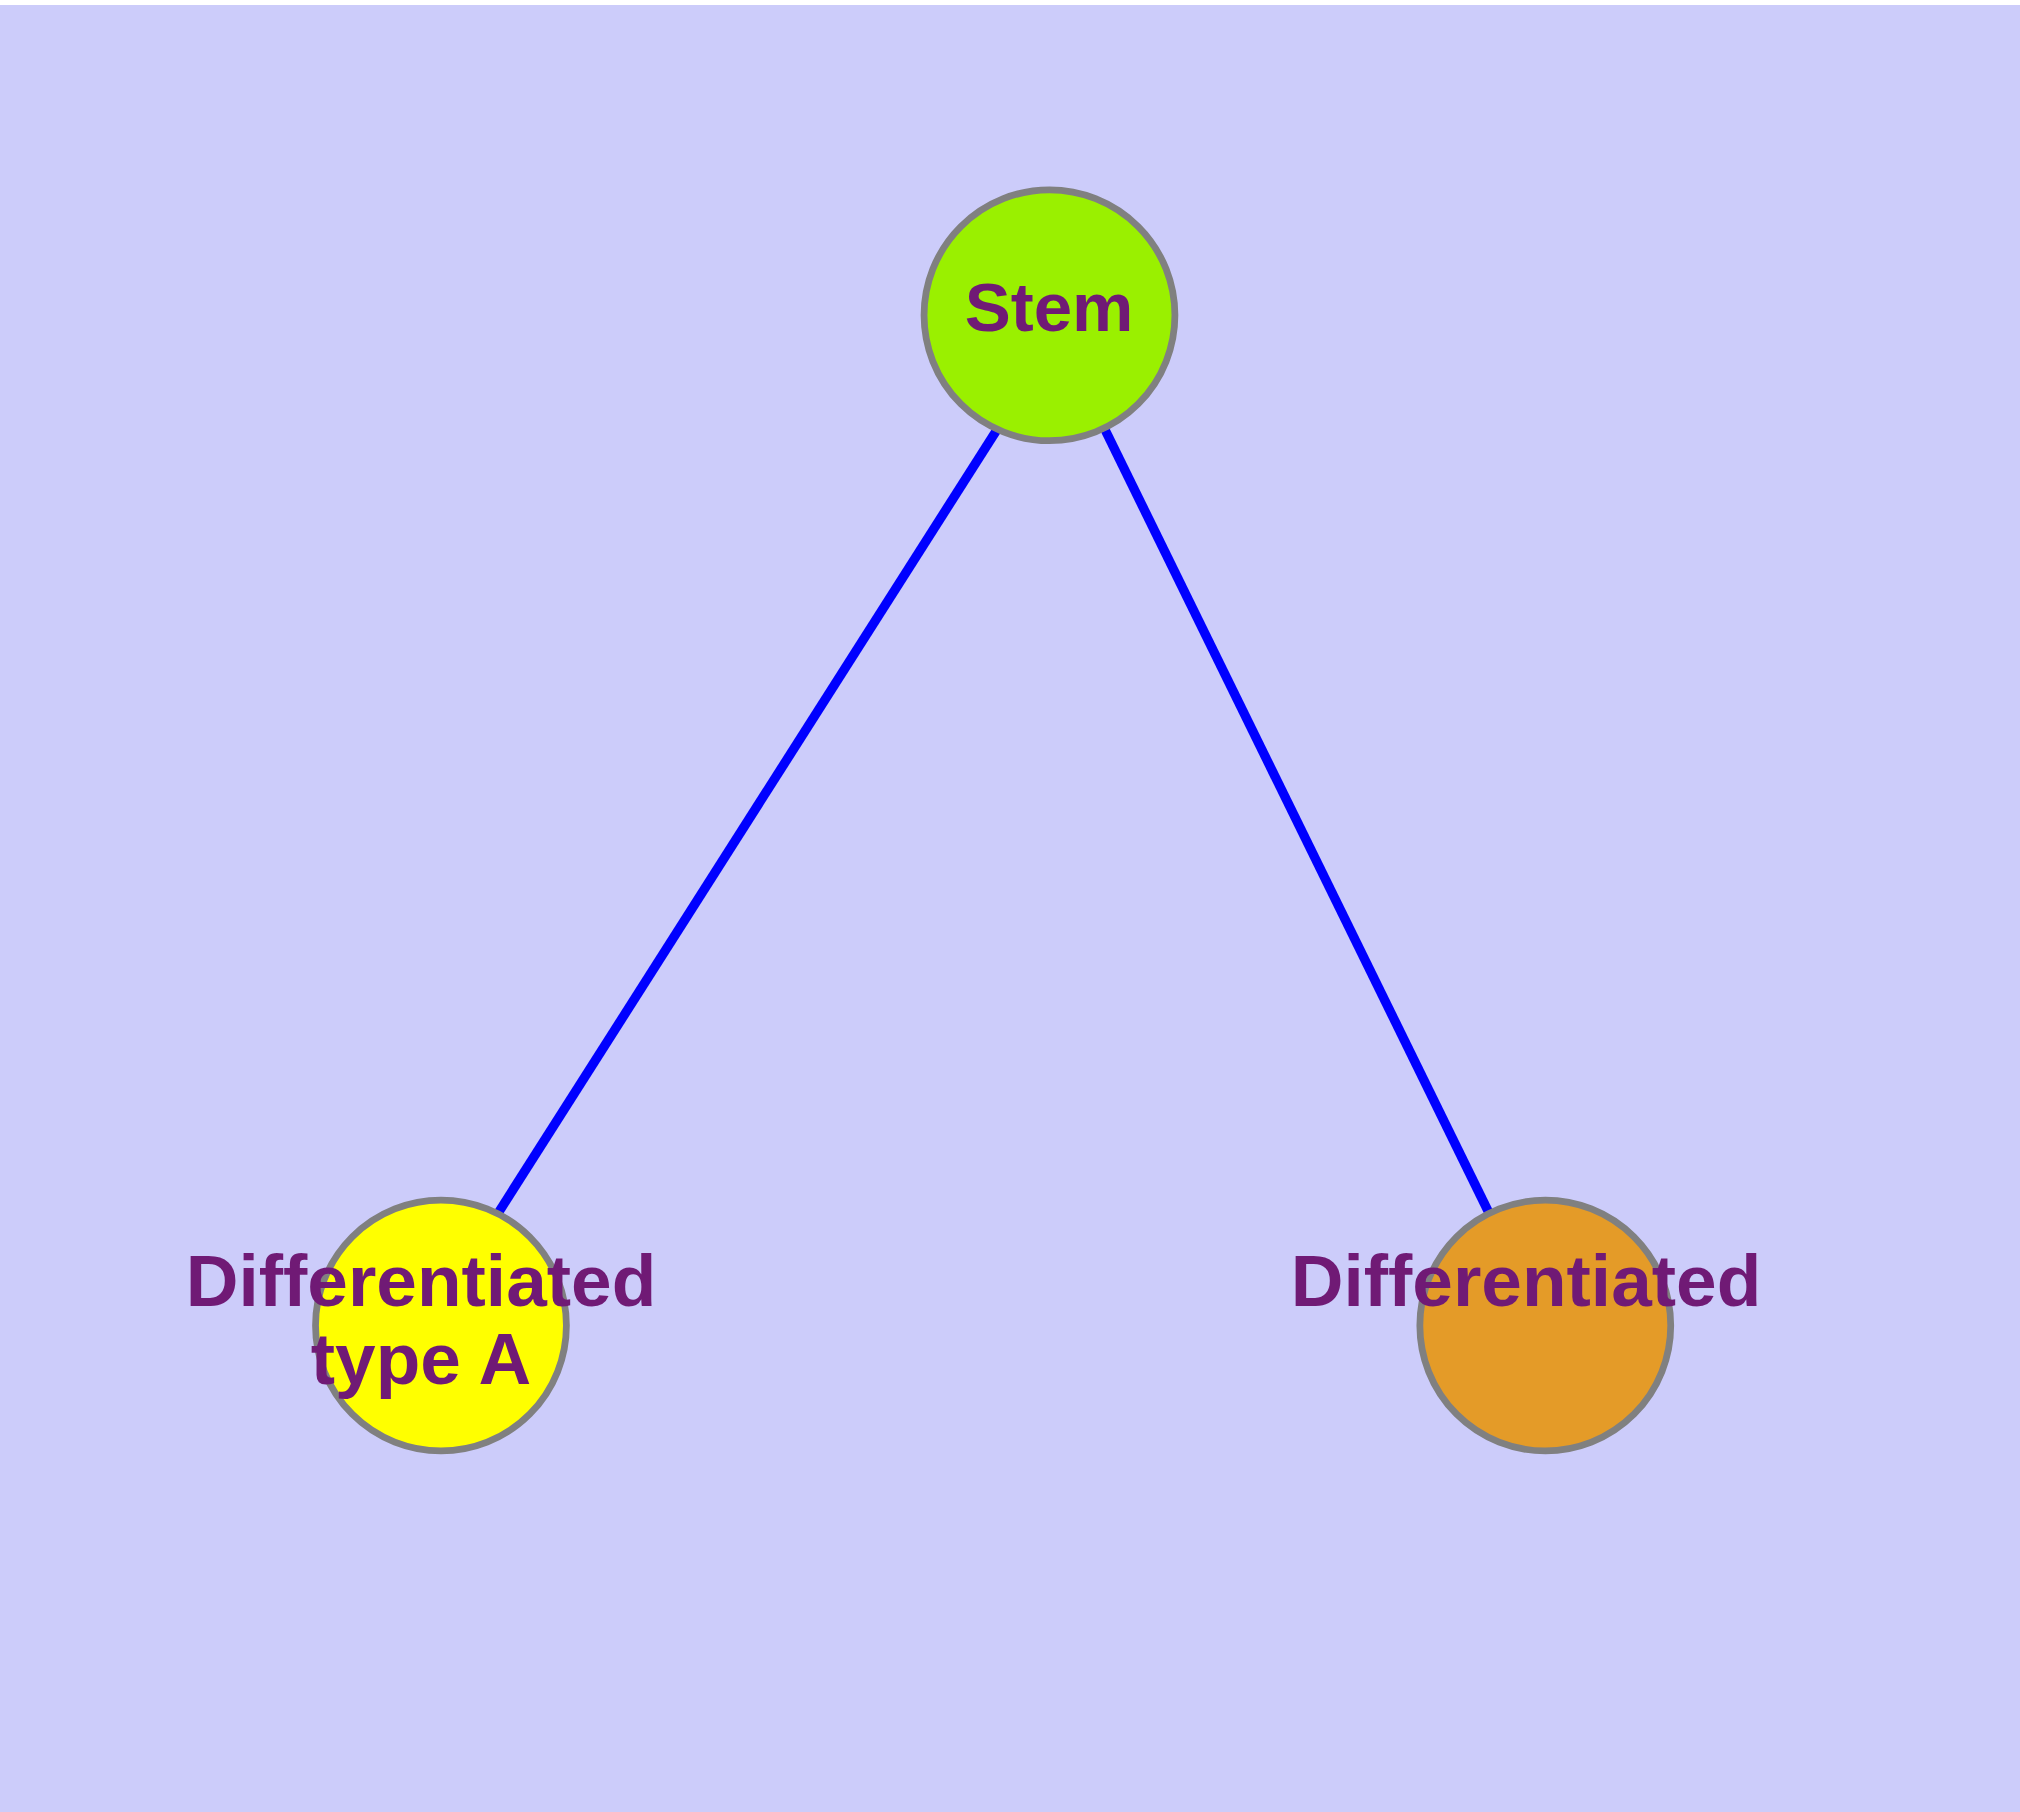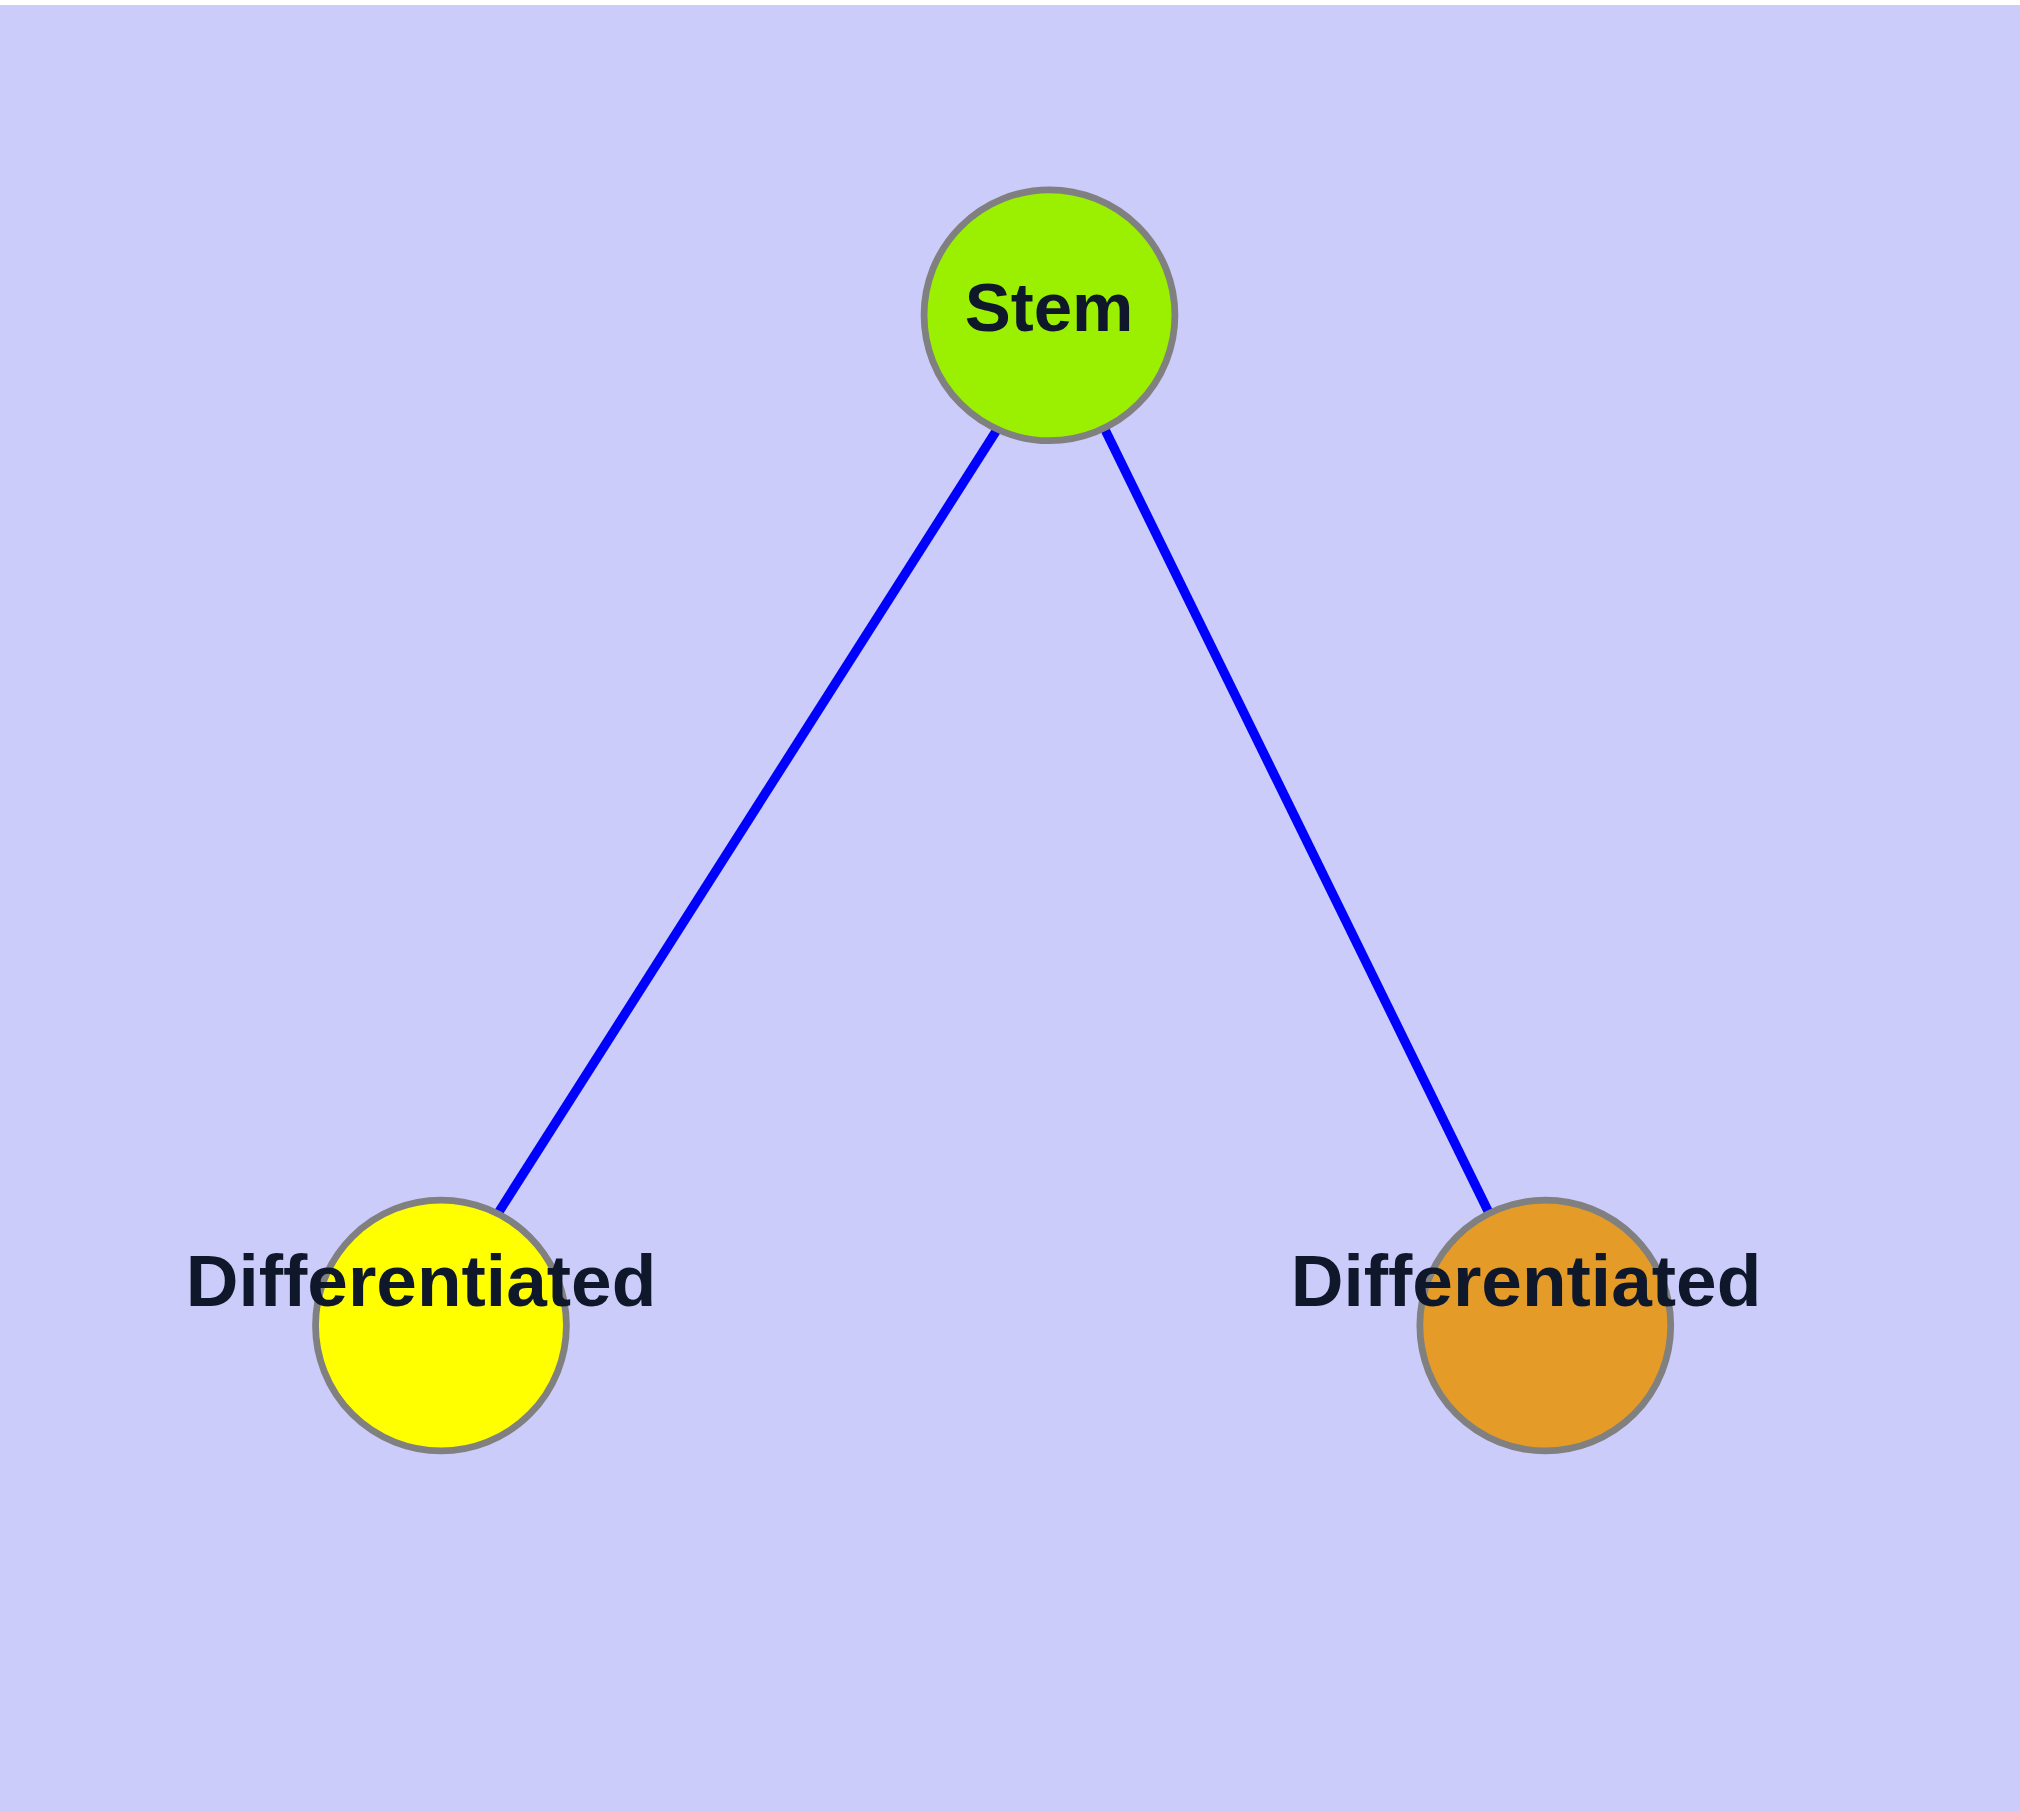--- a/index.html
+++ b/index.html
@@ -27,21 +27,21 @@
   #graph-svg {
     position: absolute;
     left: 0;
     top: 0;
     width: 2021px;
     height: 1812px;
   }
   .node-label {
     position: absolute;
     text-align: center;
-    color: #0f172a;
+    color: #701a75;
     font-weight: bold;
     line-height: 1.07;
     white-space: nowrap;
     pointer-events: none;
     -webkit-font-smoothing: antialiased;
   }
   .label-stem {
     font-size: 69px;
     left: 710px;
     top: 271px;
@@ -81,20 +81,21 @@
       <circle cx="1238" cy="372" r="148" fill="#9af000" stroke="#808080" stroke-width="8"></circle>
     </g>
   </svg>
 
   <div class="node-label label-stem">
     <span class="label-line">Stem</span>
   </div>
 
   <div class="node-label label-a">
     <span class="label-line">Differentiated</span>
+    <span class="label-line">type A</span>
   </div>
 
   <div class="node-label label-b">
     <span class="label-line">Differentiated</span>
   </div>
 
 </div>
 
 
 </body></html>

